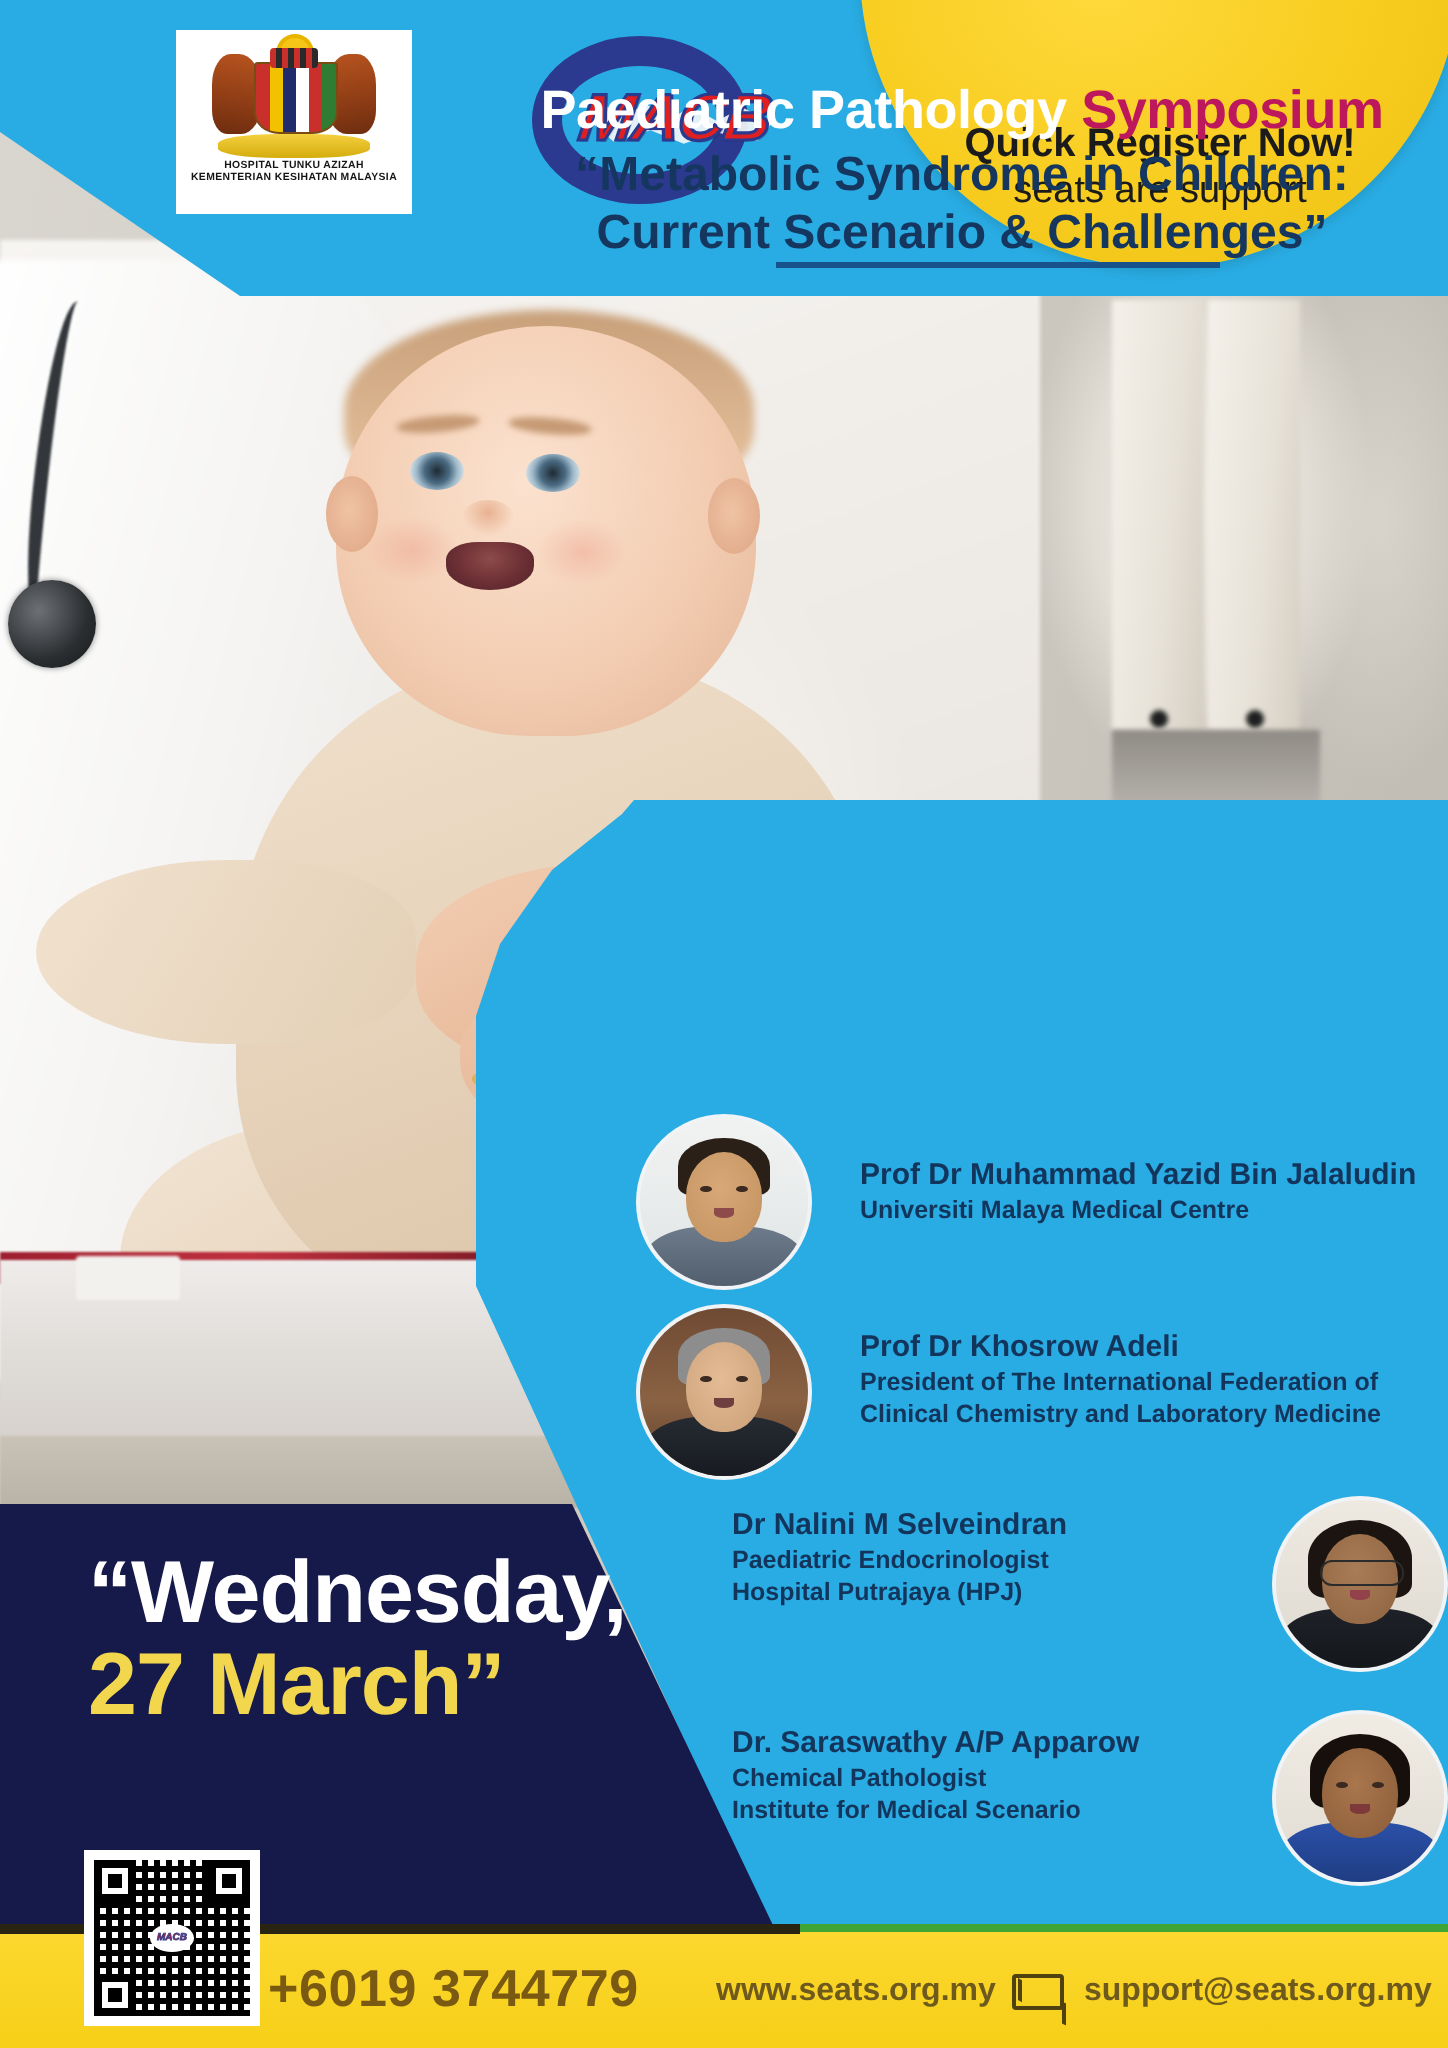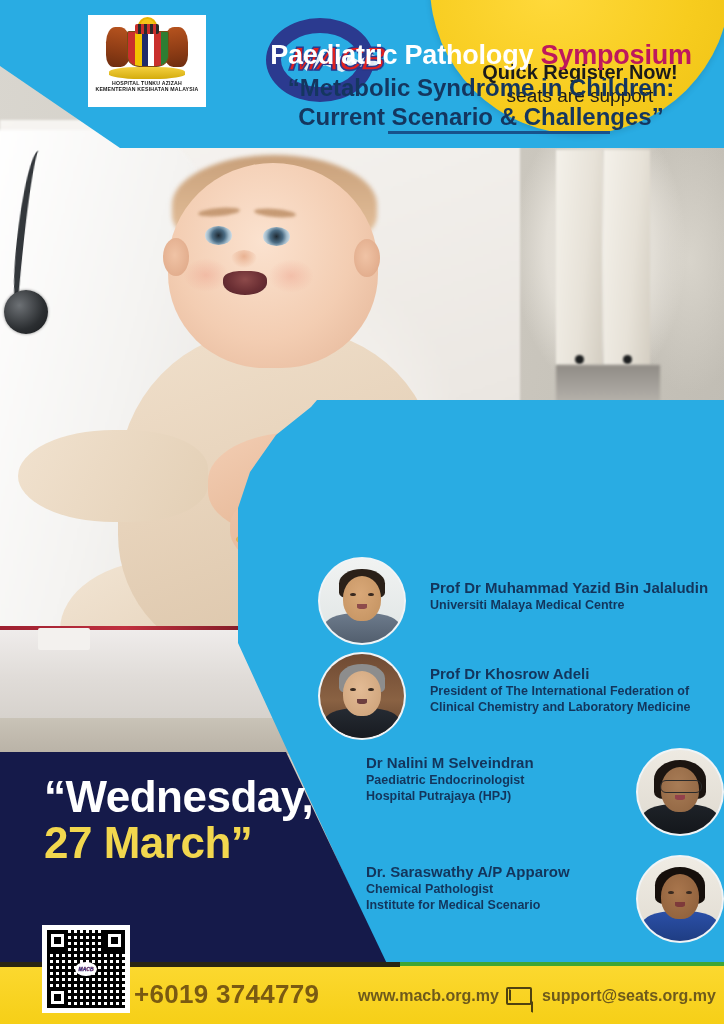--- a/index.html
+++ b/index.html
@@ -526,17 +526,17 @@
         <span>MACB</span>
       </div>
     </div>
   </div>
 
   <div class="footer">
     <div class="footer-dark"></div>
     <div class="footer-green"></div>
   </div>
   <div class="phone">+6019 3744779</div>
-  <div class="web">www.macb.org.my</div>
+  <div class="web">www.seats.org.my</div>
   <div class="mail-icon"></div>
   <div class="email">support@seats.org.my</div>
 
 </div>
 
 </body></html>

